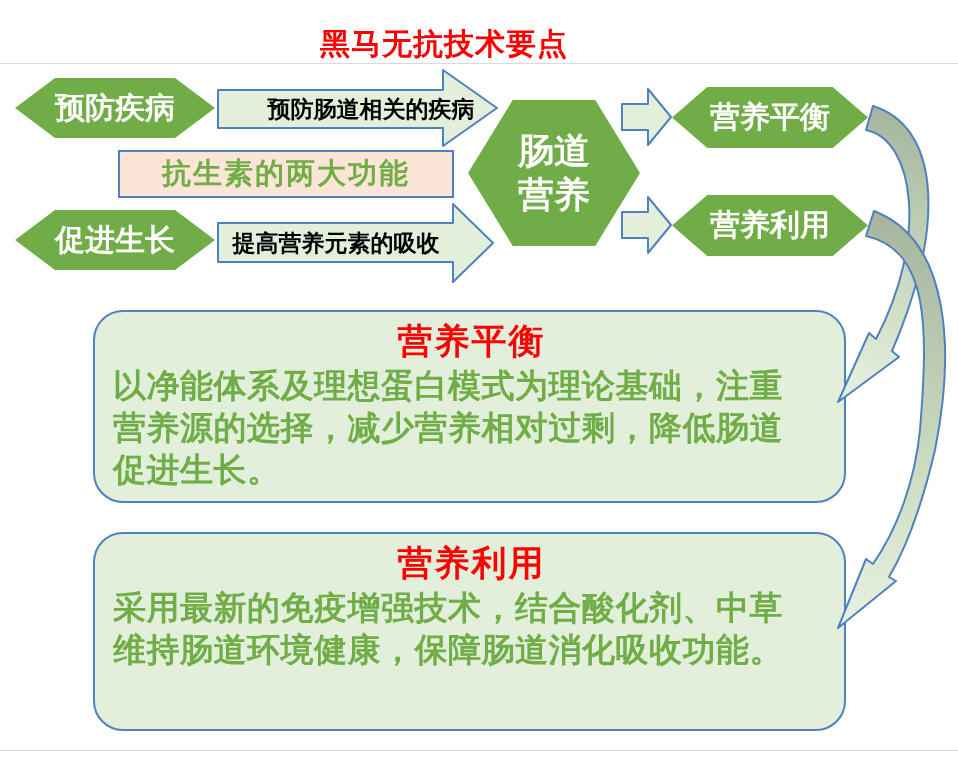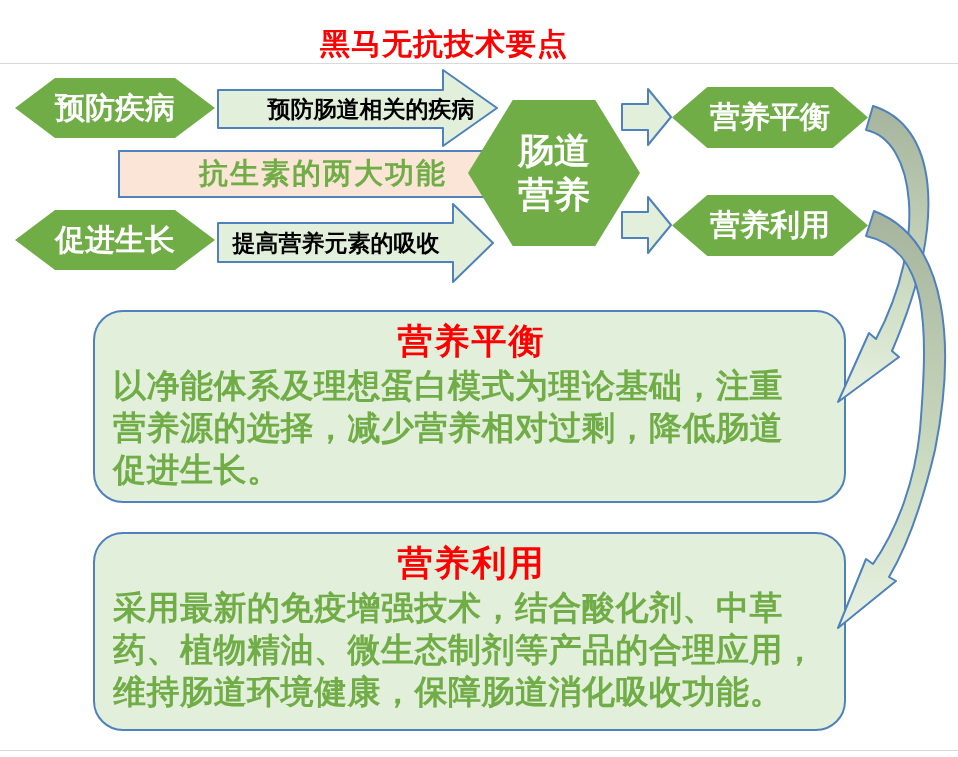--- a/index.html
+++ b/index.html
@@ -23,21 +23,21 @@
     width:172px;height:146px;flex-direction:column;font-size:36px;line-height:44px;
   }
   svg.shape-layer{position:absolute;left:0;top:0;z-index:2;}
   .arrow-label{
     position:absolute;z-index:3;display:flex;align-items:center;justify-content:center;
     font-size:23px;font-weight:bold;color:#000000;white-space:nowrap;
   }
   .caption-box{
     position:absolute;left:118px;top:150px;width:332px;height:44px;z-index:1;
     background:#fbe5d6;border:2px solid #4f81bd;display:flex;align-items:center;justify-content:center;
-    font-size:29px;font-weight:bold;color:#70ad47;letter-spacing:2px;padding-left:37px;
+    font-size:29px;font-weight:bold;color:#70ad47;letter-spacing:2px;
   }
   .detail-box{
     position:absolute;left:93px;width:753px;background:#e2efda;border:2px solid #4f81bd;
     border-radius:30px;z-index:1;box-sizing:border-box;padding:6px 14px 0 18px;
   }
   .detail-box .box-title{
     text-align:center;font-size:35px;font-weight:bold;color:#ff0000;letter-spacing:2px;
   }
   .detail-box .box-line{
     font-size:33px;font-weight:bold;color:#70ad47;line-height:42px;letter-spacing:0.5px;white-space:nowrap;
@@ -117,17 +117,16 @@
   <div class="detail-box box-1">
     <div class="box-title">营养平衡</div>
     <div class="box-line">以净能体系及理想蛋白模式为理论基础，注重</div>
     <div class="box-line">营养源的选择，减少营养相对过剩，降低肠道</div>
     <div class="box-line">促进生长。</div>
   </div>
 
   <div class="detail-box box-2">
     <div class="box-title">营养利用</div>
     <div class="box-line">采用最新的免疫增强技术，结合酸化剂、中草</div>
-    <div class="box-line">药、植物精油、微生态制剂等产品的合理应用，</div>
     <div class="box-line">维持肠道环境健康，保障肠道消化吸收功能。</div>
   </div>
 
 </div>
 
 </body></html>

